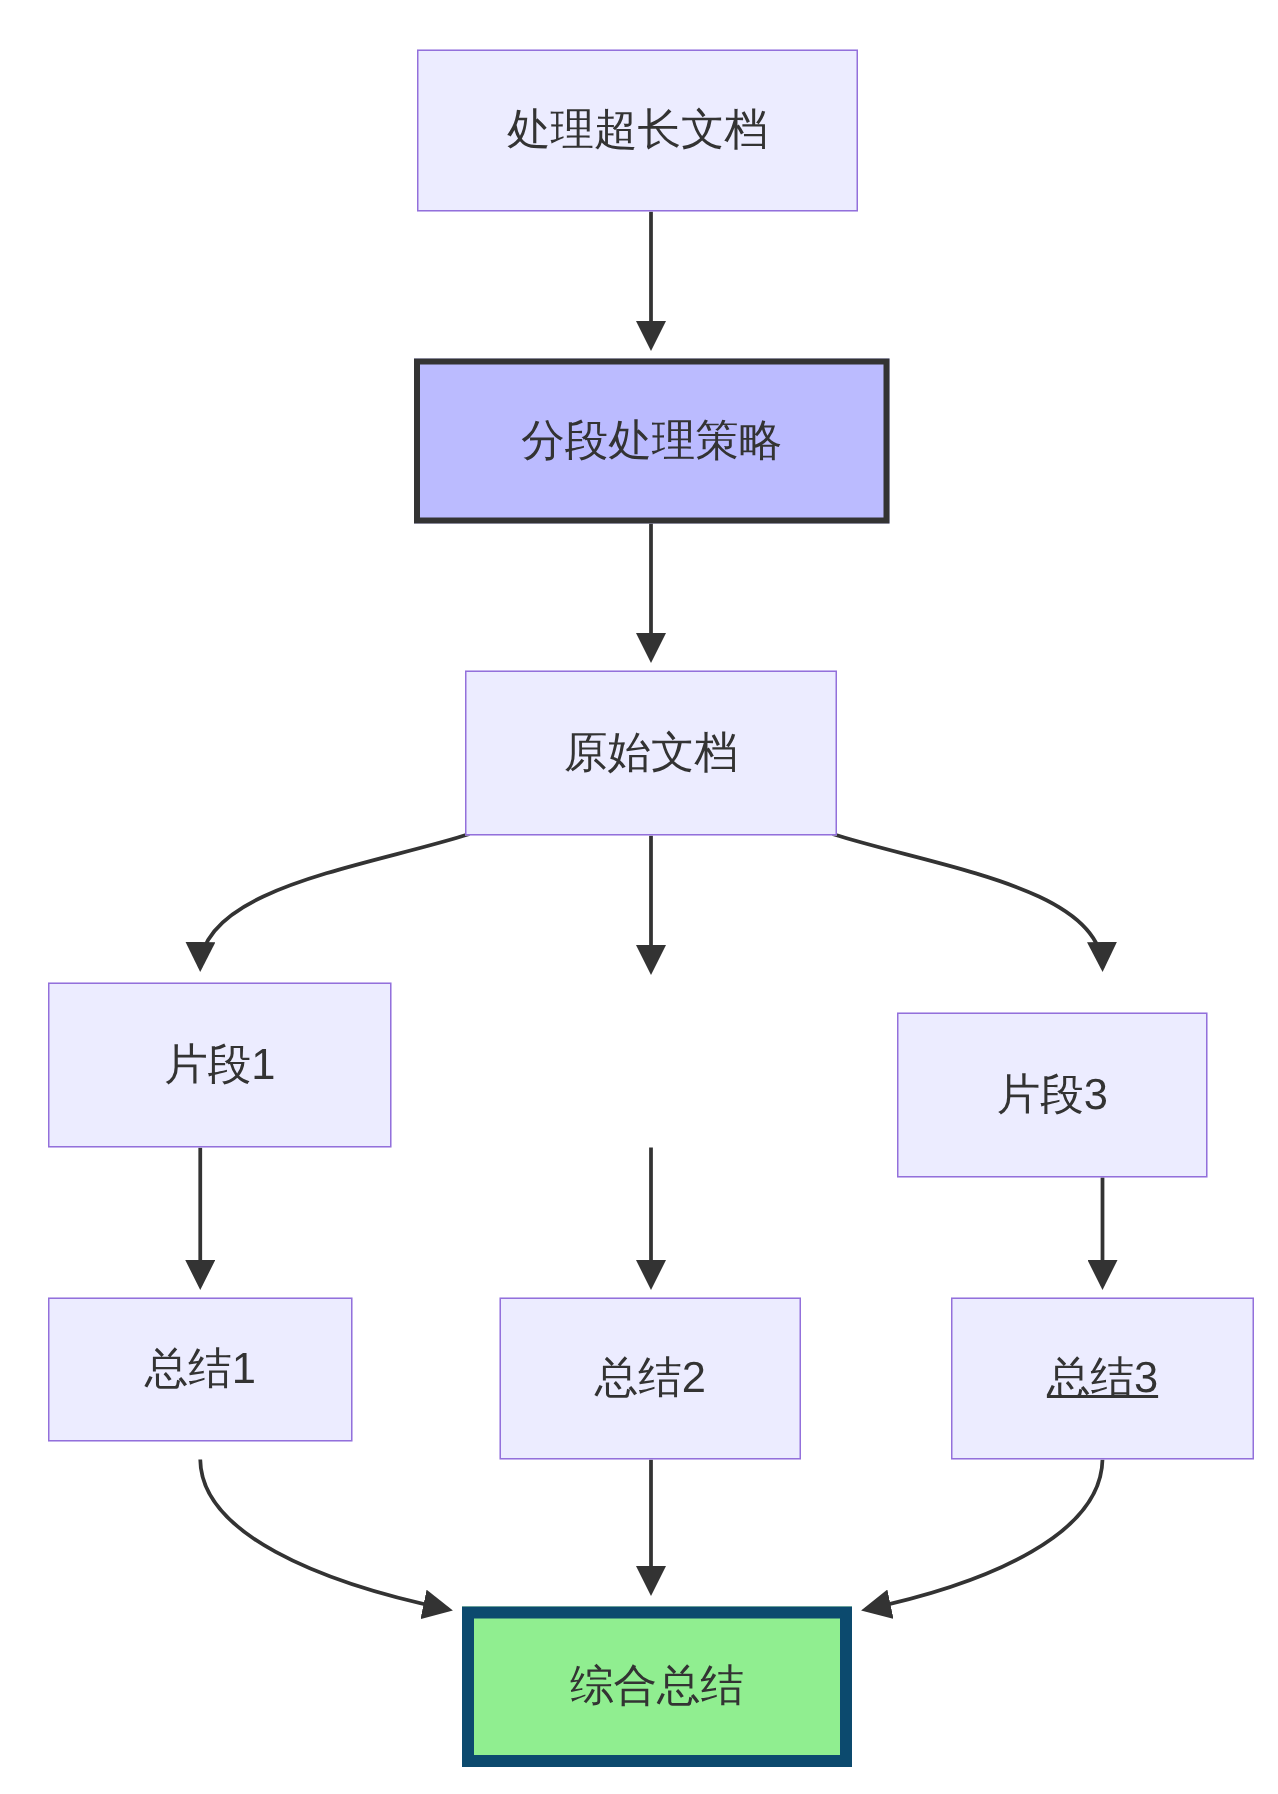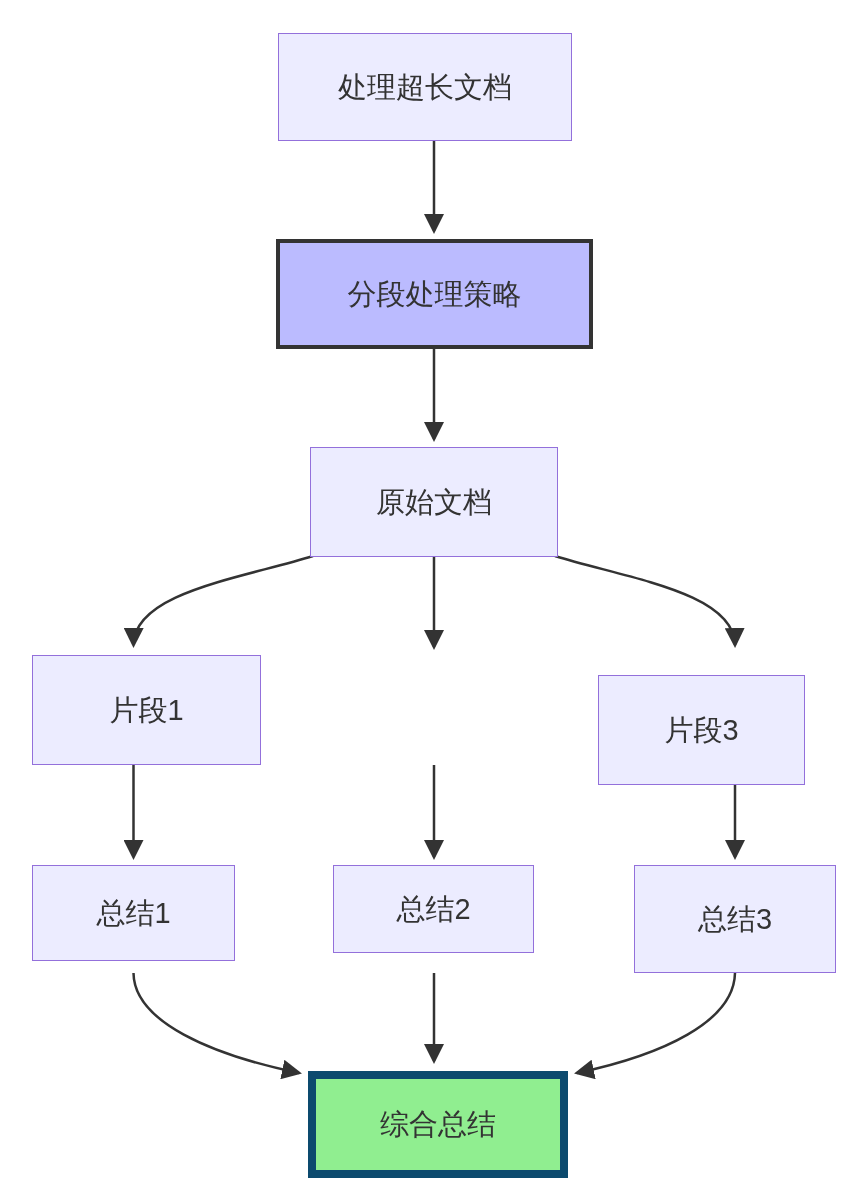--- a/index.html
+++ b/index.html
@@ -48,22 +48,22 @@
     border: 8px solid #0c4a6e;
   }
   
   #n-doc      { left: 278px; top:   33px; width: 294px; height: 108px; }
   #n-strategy { left: 276px; top:  239px; width: 317px; height: 110px; }
   #n-source   { left: 310px; top:  447px; width: 248px; height: 110px; }
   #n-frag1    { left:  32px; top:  655px; width: 229px; height: 110px; }
   #n-frag2    { left: 333px; top:  655px; width: 201px; height: 110px; }
   #n-frag3    { left: 598px; top:  655px; width: 207px; height: 110px; margin-top: 20px; }
   #n-sum1     { left:  32px; top:  865px; width: 203px; height: 96px; }
-  #n-sum2     { left: 333px; top:  865px; width: 201px; height: 88px; }
-  #n-sum3     { left: 634px; top:  865px; width: 202px; height: 108px; }
+  #n-sum2     { left: 333px; top:  865px; width: 201px; height: 108px; }
+  #n-sum3     { left: 634px; top:  865px; width: 202px; height: 108px; text-decoration: underline; }
   #n-final    { left: 308px; top: 1071px; width: 260px; height: 107px; }
 </style>
 </head>
 <body>
 
 <div class="canvas">
 
   <svg class="edge-layer" width="852" height="1196" viewBox="0 0 852 1196" xmlns="http://www.w3.org/2000/svg">
     <defs>
       <marker id="arrowhead" markerWidth="8" markerHeight="8" viewBox="0 0 10 10" refX="8.5" refY="5" orient="auto" markerUnits="strokeWidth">

